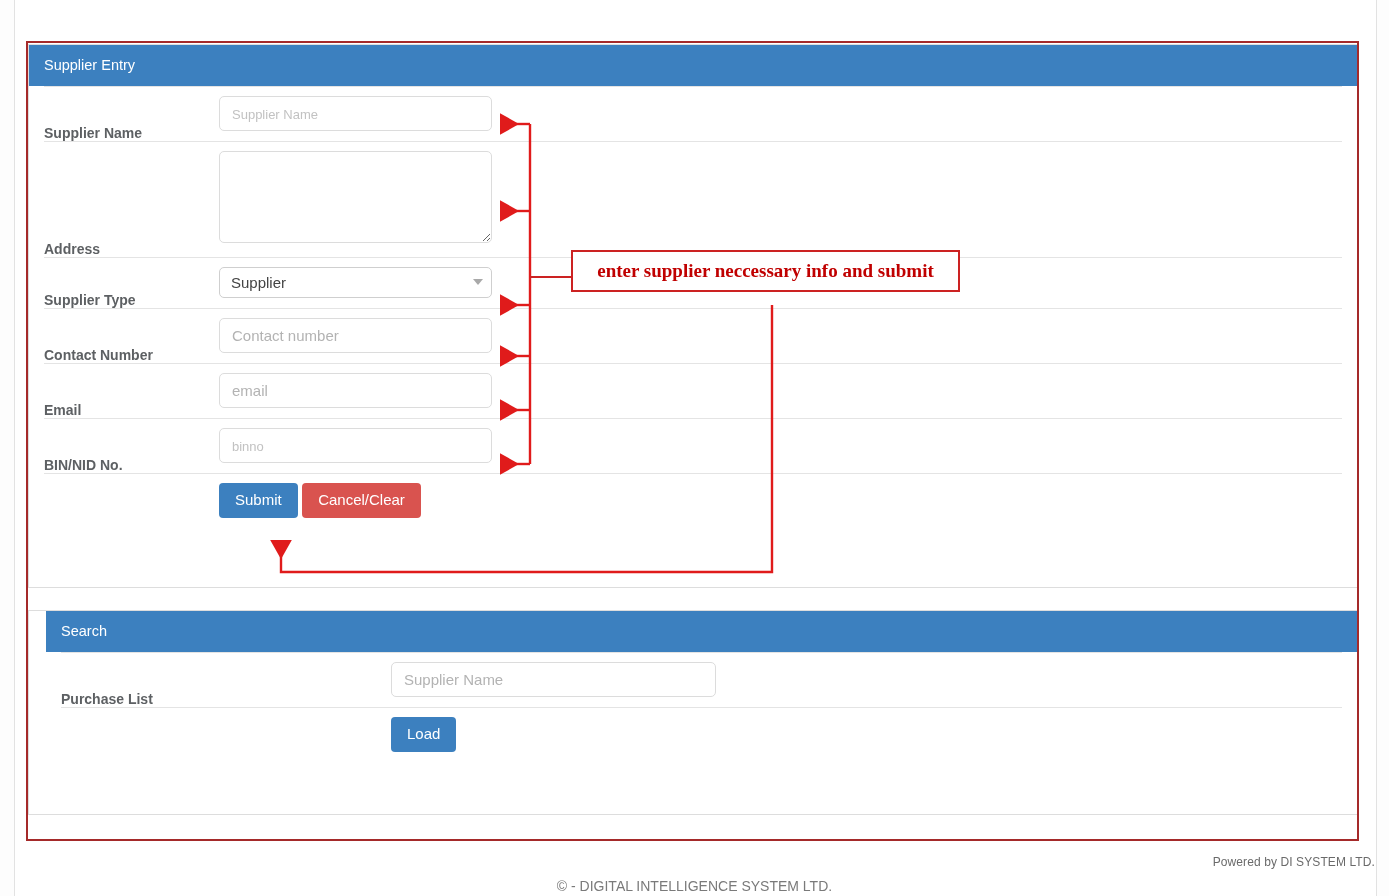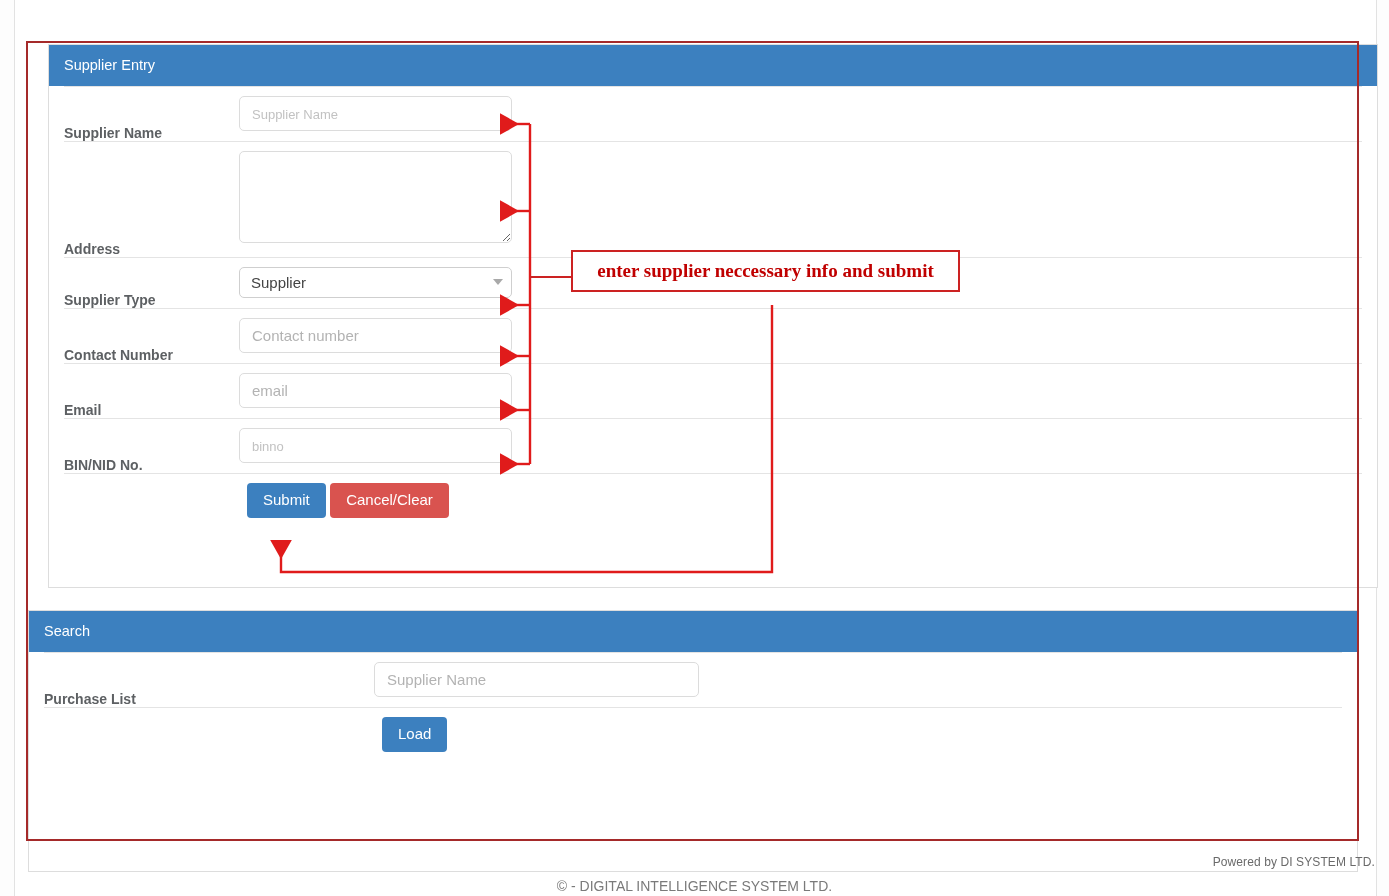--- a/index.html
+++ b/index.html
@@ -51,27 +51,27 @@
     position: absolute;
     background: #ffffff;
     border: 1px solid #dddddd;
     box-sizing: border-box;
   }
   .panel-entry {
     left: 28px;
     top: 44px;
     width: 1330px;
     height: 544px;
-    margin-left: 20px;
   }
   .panel-search {
     left: 28px;
     top: 610px;
     width: 1330px;
-    height: 262px;
+    height: 205px;
+    padding-left: 17px;
   }
   .panel-heading {
     background: #3c80bf;
     height: 41px;
     line-height: 41px;
     padding: 0 15px;
     color: #ffffff;
     font-size: 14.5px;
     box-sizing: border-box;
   }
@@ -85,21 +85,20 @@
     align-items: flex-end;
     border-bottom: 1px solid #e4e4e4;
     margin: 0 15px;
     box-sizing: border-box;
   }
   .form-row:first-child {
     border-top: 1px solid #e4e4e4;
   }
   .form-row-buttons {
     border-bottom: none;
-    gap: 8px;
   }
   .form-label {
     width: 175px;
     flex: 0 0 175px;
     font-size: 14px;
     font-weight: bold;
     color: #5d6063;
     padding-top: 14px;
     box-sizing: border-box;
   }

